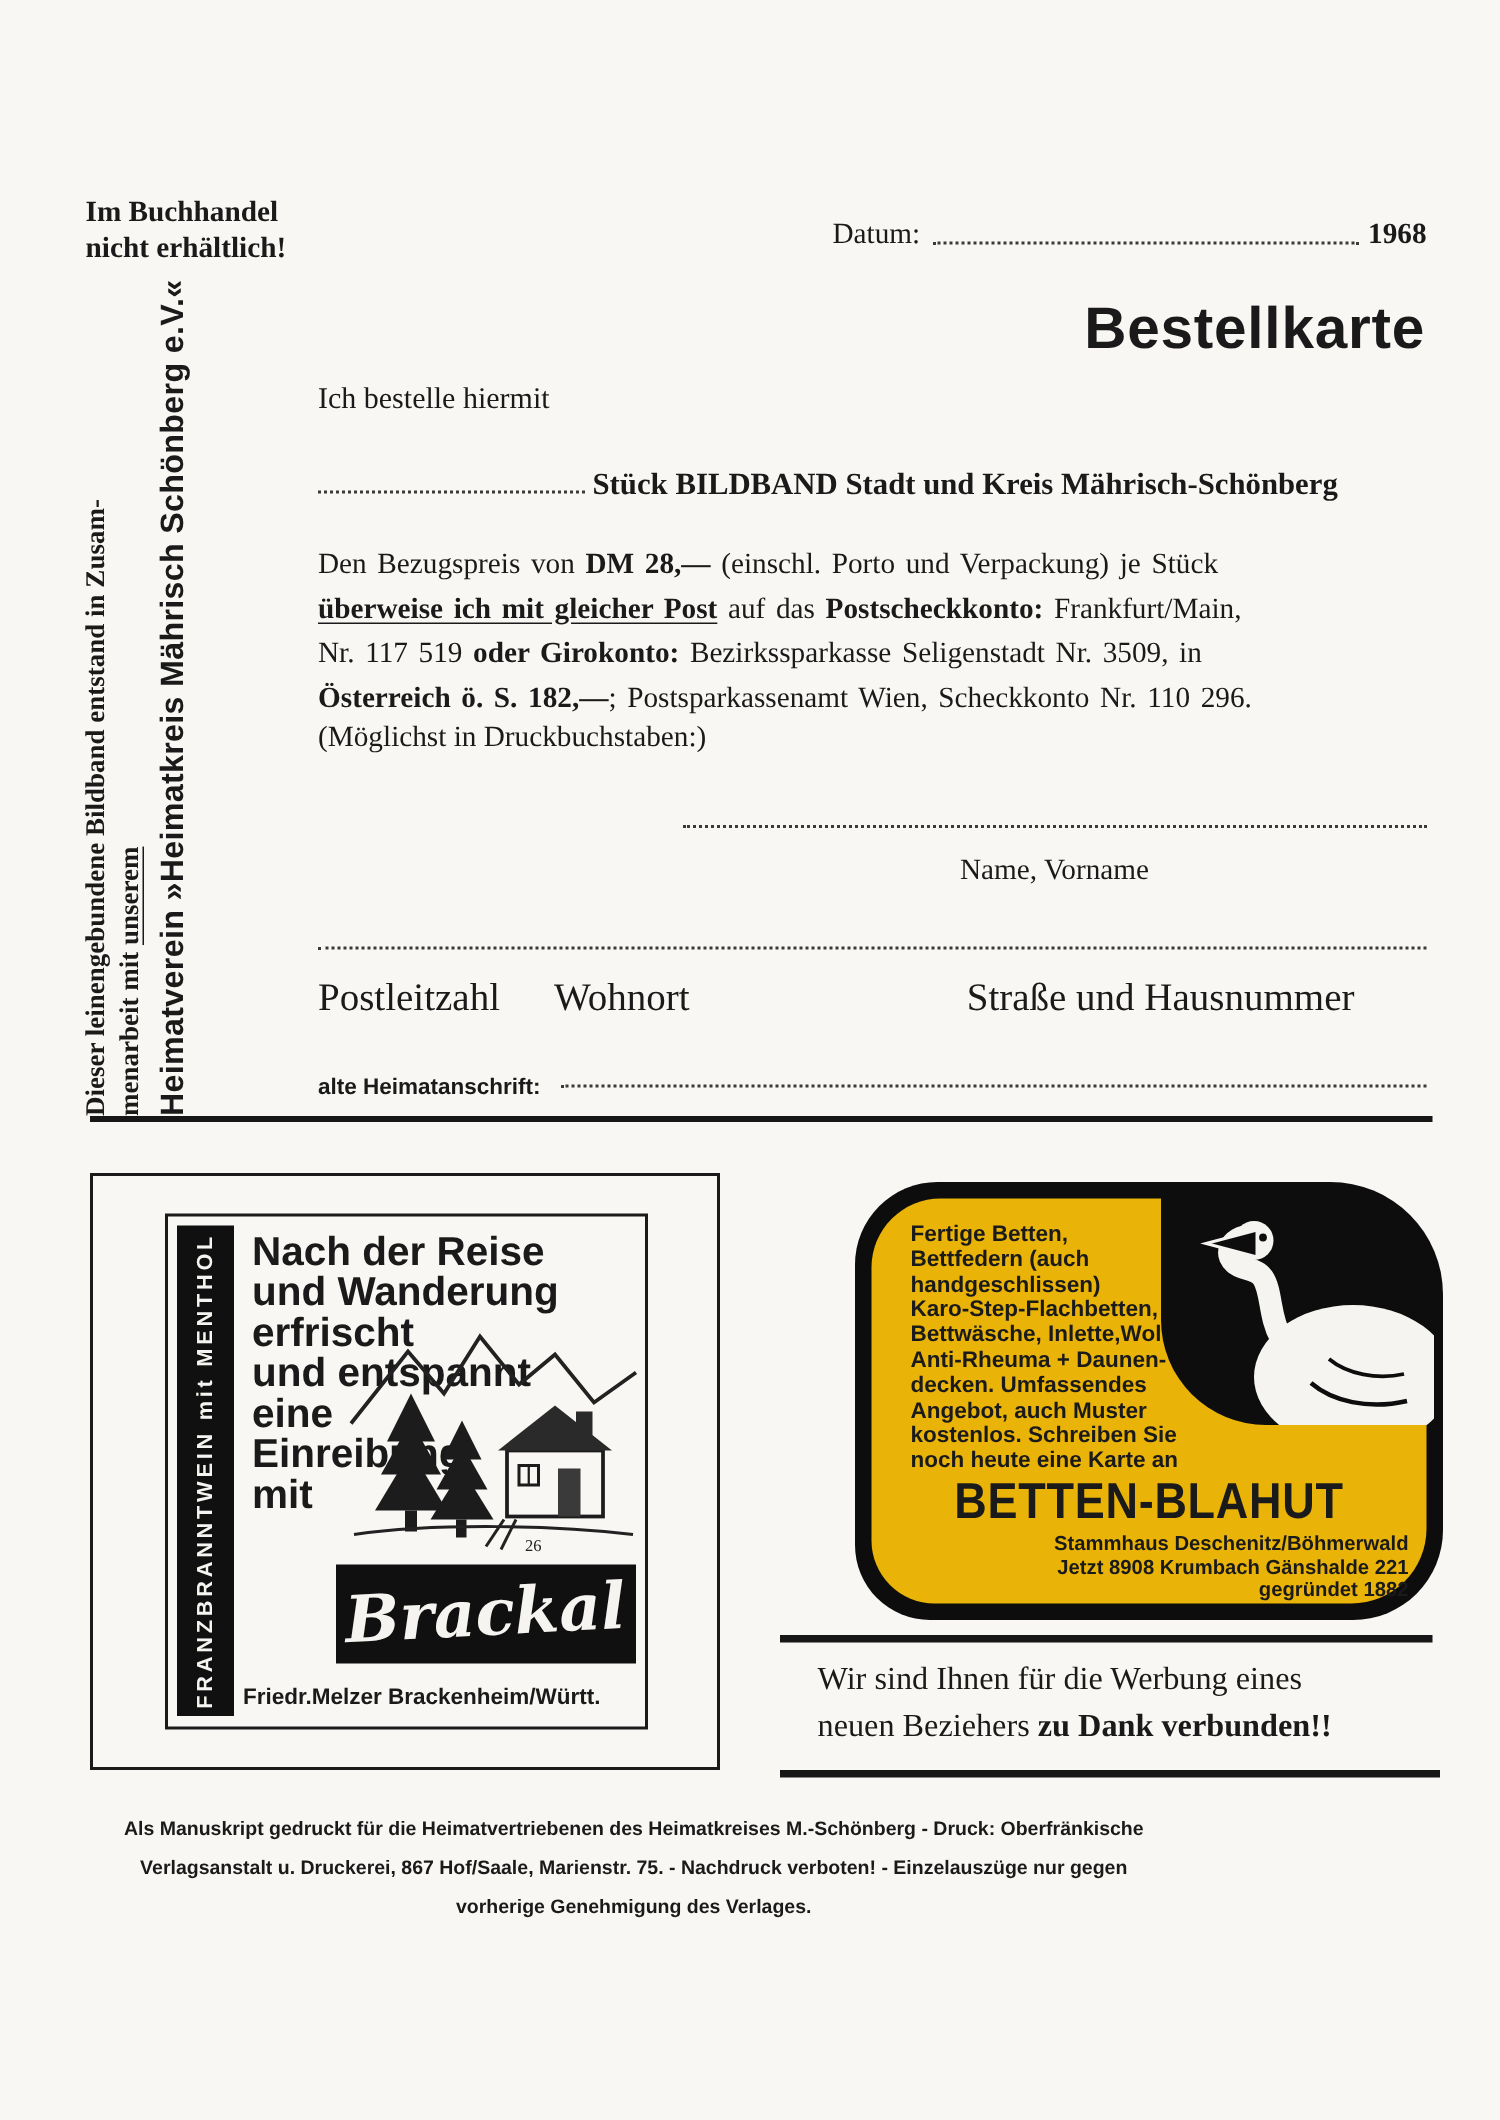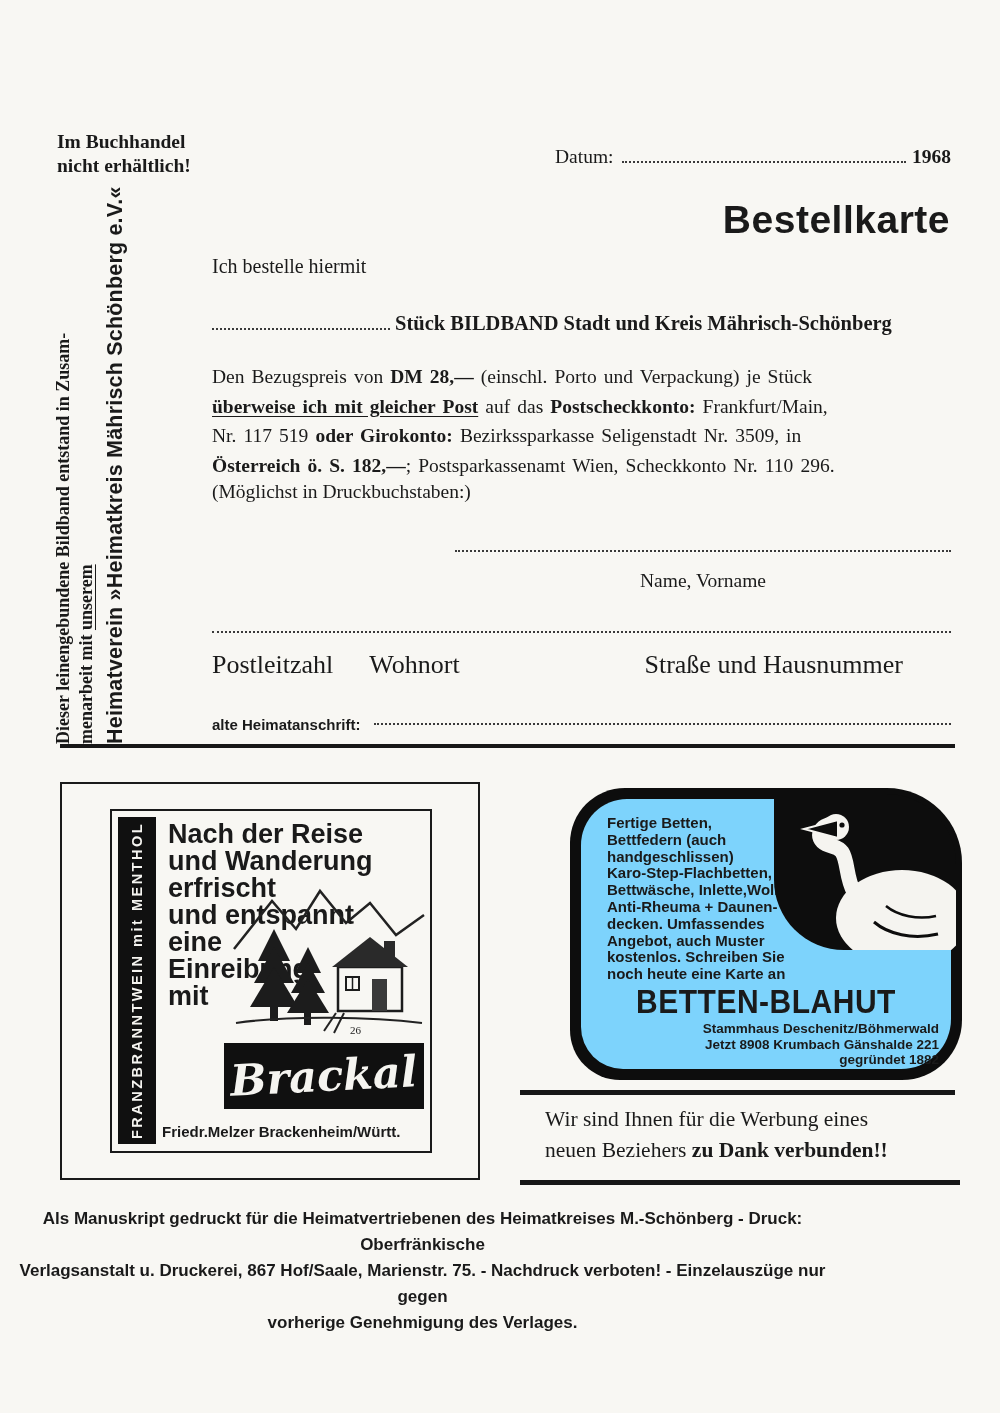--- a/index.html
+++ b/index.html
@@ -47,33 +47,33 @@
   .adl-strip-rot{position:absolute;left:0;top:0;width:327px;height:38px;transform-origin:0 0;transform:rotate(-90deg) translateX(-327px);color:#f5f4f0;font-size:14.5px;font-weight:bold;letter-spacing:2.5px;text-align:center;line-height:38px;white-space:nowrap;}
   .adl-lines{position:absolute;left:56px;top:10px;}
   .adl-line{font-size:27px;font-weight:bold;line-height:27px;white-space:nowrap;}
   .adl-scene{position:absolute;right:4px;top:60px;width:194px;height:168px;}
   .adl-brand-box{position:absolute;left:112px;top:232px;width:200px;height:66px;background:#101010;display:flex;align-items:center;justify-content:center;}
   .script{font-family:"DejaVu Serif",serif;font-style:italic;font-weight:bold;font-size:43px;color:#f5f4f0;transform:rotate(-3deg);}
   .adl-maker{position:absolute;left:50px;top:312px;width:266px;font-size:15px;font-weight:bold;white-space:nowrap;}
 
   
   .adr{left:570px;top:788px;width:392px;height:292px;background:#0d0d0d;border-radius:55px 75px 60px 50px;}
-  .adr-white{position:absolute;left:11px;top:11px;right:11px;bottom:11px;background:#7dd3fc;border-radius:46px 64px 50px 42px;}
+  .adr-white{position:absolute;left:11px;top:11px;right:11px;bottom:11px;background:#eab308;border-radius:46px 64px 50px 42px;}
   .adr-swan{position:absolute;top:6px;right:6px;width:182px;height:156px;background:#0d0d0d;border-radius:0 70px 0 70px;overflow:hidden;}
   .adr-text{position:absolute;left:26px;top:16px;}
   .adr-line{font-size:15px;font-weight:bold;line-height:16.8px;white-space:nowrap;}
   .adr-brand{position:absolute;left:12px;right:12px;top:186px;text-align:center;font-size:30px;font-weight:900;letter-spacing:.5px;transform:scaleY(1.12);}
   .adr-addr{position:absolute;left:12px;right:12px;text-align:right;font-size:13.5px;font-weight:bold;}
   .adr-a1{top:222px;} .adr-a2{top:238px;} .adr-a3{top:253px;}
 
   .rule-w1{left:520px;top:1090px;width:435px;height:5px;}
   .werbung{left:545px;top:1104px;width:410px;font-size:21.5px;line-height:31px;}
   .rule-w2{left:520px;top:1180px;width:440px;height:5px;}
 
-  .imprint{left:0;top:1206px;width:845px;text-align:center;font-size:17px;font-weight:bold;line-height:26px;}
+  .imprint{left:0;top:1206px;width:845px;text-align:center;font-size:13px;font-weight:bold;line-height:26px;}
 </style>
 </head>
 <body>
 
 <div class="page">
 
 
   <div class="abs bookstore serif">
     <div>Im Buchhandel</div>
     <div>nicht erhältlich!</div>

